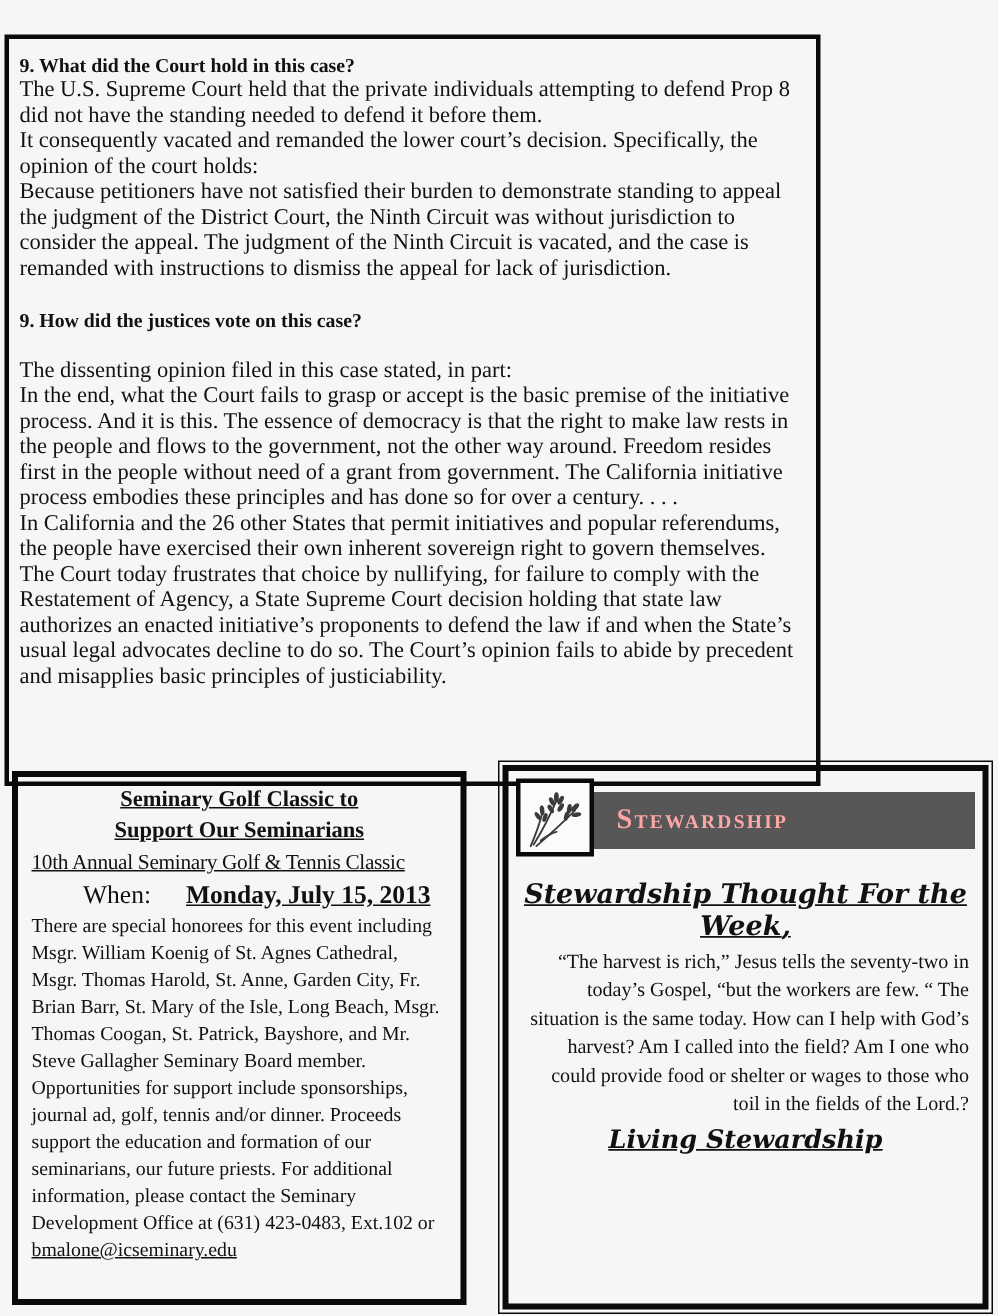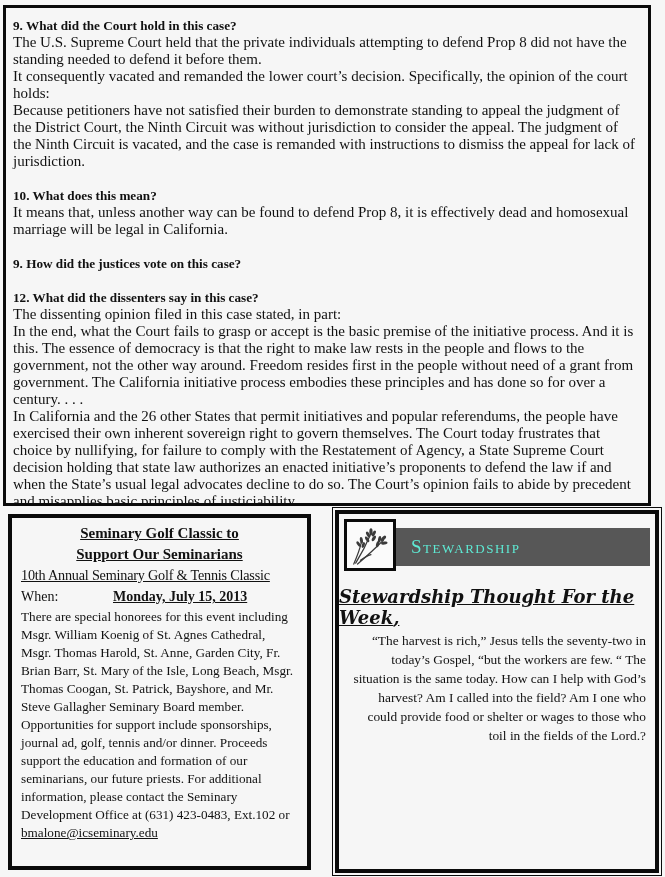--- a/index.html
+++ b/index.html
@@ -2,84 +2,79 @@
 <html><head>
 <meta charset="utf-8">
 <style>
   * { margin:0; padding:0; box-sizing:border-box; }
   html,body { background:#f6f6f6; }
   body { font-family:"Liberation Serif", serif; color:#111; }
   .page { position:relative; width:665px; height:877px; background:#f6f6f6; overflow:hidden; }
 
   
   .qa-box {
-    position:absolute; left:3px; top:5px; width:648px; height:501px;
+    position:absolute; left:3px; top:23px; width:544px; height:501px;
     border:3px solid #0a0a0a; padding:9px 8px 0 7px; overflow:hidden;
   }
   .qa-item { margin-bottom:17px; }
   .qa-question { font-weight:bold; font-size:13.2px; line-height:17px; }
   .qa-answer { font-size:15px; line-height:17px; white-space:pre-line; }
 
   
   .golf-box {
     position:absolute; left:8px; top:514px; width:303px; height:356px;
     border:4px solid #0a0a0a; padding:5px 9px 0 9px; overflow:hidden;
   }
   .golf-title { text-align:center; font-weight:bold; text-decoration:underline;
     font-size:15px; line-height:21px; }
   .golf-title-wide { text-align:left; font-weight:normal; text-decoration:underline;
     font-size:14.2px; line-height:21px; white-space:nowrap; letter-spacing:-0.2px; }
-  .golf-row { font-size:14px; line-height:21px; }
+  .golf-row { font-size:17px; line-height:21px;text-align:center; }
   .golf-label { display:inline-block; width:92px; }
   .golf-when-value { font-weight:bold; text-decoration:underline; }
   .golf-body { font-size:13.2px; line-height:18px; margin-top:1px;font-family:Liberation Serif, serif; }
   .golf-email { text-decoration:underline; }
 
   
   .stew-outer {
     position:absolute; left:332px; top:507px; width:330px; height:369px;
     border:1px solid #0a0a0a;
   }
   .stew-inner { position:absolute; inset:2px; border:4px solid #0a0a0a; overflow:hidden; }
   .stew-header { display:flex; align-items:flex-start; margin:5px 5px 0 5px; }
   .wheat-box { width:52px; height:52px; border:3px solid #0a0a0a; background:#fbfbfb;
     flex:none; display:flex; align-items:center; justify-content:center; }
   .stew-banner { flex:1; height:38px; margin-top:9px; background:#575757;
     display:flex; align-items:center; padding-left:15px; }
-  .stew-banner-text { color:#5eead4; font-variant:small-caps; font-size:19px;
-    letter-spacing:1.5px; font-weight:400; }
-  .script-heading { text-align:left; font-family:"DejaVu Serif", serif;
+  .stew-banner-text { color:#fca5a5; font-variant:small-caps; font-size:19px;
+    letter-spacing:1.5px; font-weight:700; }
+  .script-heading { text-align:center; font-family:"DejaVu Serif", serif;
     font-style:italic; font-weight:bold;text-decoration:underline; }
   .thought-heading { margin-top:15px; font-size:18px; }
   .thought-heading .u { text-decoration:underline; }
   .living-heading { margin-top:5px; font-size:17px; }
   .living-heading .u { text-decoration:underline; }
   .stew-text { margin:3px 9px 0 9px; font-size:13.4px; line-height:19px;text-align:right; }
 </style>
 </head>
 <body>
 
 <div class="page">
 
   <div class="qa-box">
     <div class="qa-item">
       <div class="qa-question">9. What did the Court hold in this case?</div>
       <div class="qa-answer">The U.S. Supreme Court held that the private individuals attempting to defend Prop 8 did not have the standing needed to defend it before them.
 It consequently vacated and remanded the lower court’s decision. Specifically, the opinion of the court holds:
 Because petitioners have not satisfied their burden to demonstrate standing to appeal the judgment of the District Court, the Ninth Circuit was without jurisdiction to consider the appeal. The judgment of the Ninth Circuit is vacated, and the case is remanded with instructions to dismiss the appeal for lack of jurisdiction.</div>
     </div>
     <div class="qa-item">
-      <div class="qa-question">10. What does this mean?</div>
-      <div class="qa-answer">It means that, unless another way can be found to defend Prop 8, it is effectively dead and homosexual marriage will be legal in California.</div>
-    </div>
-    <div class="qa-item">
       <div class="qa-question">9. How did the justices vote on this case?</div>
     </div>
     <div class="qa-item">
-      <div class="qa-question">12. What did the dissenters say in this case?</div>
       <div class="qa-answer">The dissenting opinion filed in this case stated, in part:
 In the end, what the Court fails to grasp or accept is the basic premise of the initiative process. And it is this. The essence of democracy is that the right to make law rests in the people and flows to the government, not the other way around. Freedom resides first in the people without need of a grant from government. The California initiative process embodies these principles and has done so for over a century. . . .
 In California and the 26 other States that permit initiatives and popular referendums, the people have exercised their own inherent sovereign right to govern themselves. The Court today frustrates that choice by nullifying, for failure to comply with the Restatement of Agency, a State Supreme Court decision holding that state law authorizes an enacted initiative’s proponents to defend the law if and when the State’s usual legal advocates decline to do so. The Court’s opinion fails to abide by precedent and misapplies basic principles of justiciability.</div>
     </div>
   </div>
 
   <div class="golf-box">
     <div class="golf-title">Seminary Golf Classic to</div>
     <div class="golf-title">Support Our Seminarians</div>
     <div class="golf-title-wide">10th Annual Seminary Golf &amp; Tennis Classic</div>
@@ -115,16 +110,17 @@
               <ellipse cx="15" cy="22" rx="1.5" ry="3.2" transform="rotate(20 15 22)"></ellipse>
             </g>
           </svg>
         </div>
         <div class="stew-banner">
           <span class="stew-banner-text">Stewardship</span>
         </div>
       </div>
       <div class="script-heading thought-heading"><span class="u">Stewardship Thought For the  Week</span><span>,</span></div>
       <div class="stew-text">“The harvest is rich,” Jesus tells the seventy-two in today’s Gospel, “but the workers are few. “ The situation is the same today.  How can I help with God’s harvest?  Am I called into the field?  Am I one who could provide food or shelter or wages to those who toil in the fields of the Lord.?</div>
+      <div class="script-heading living-heading"><span class="u">Living Stewardship</span></div>
     </div>
   </div>
 
 </div>
 
 </body></html>

